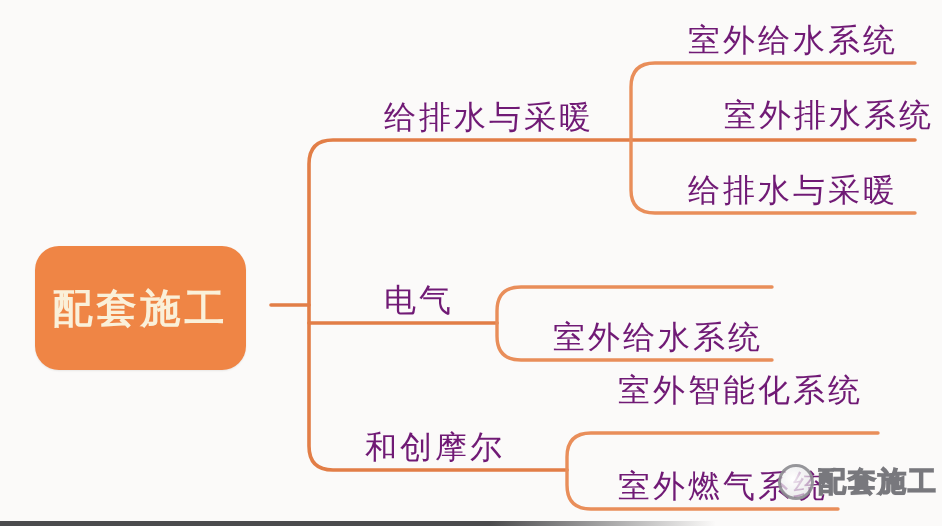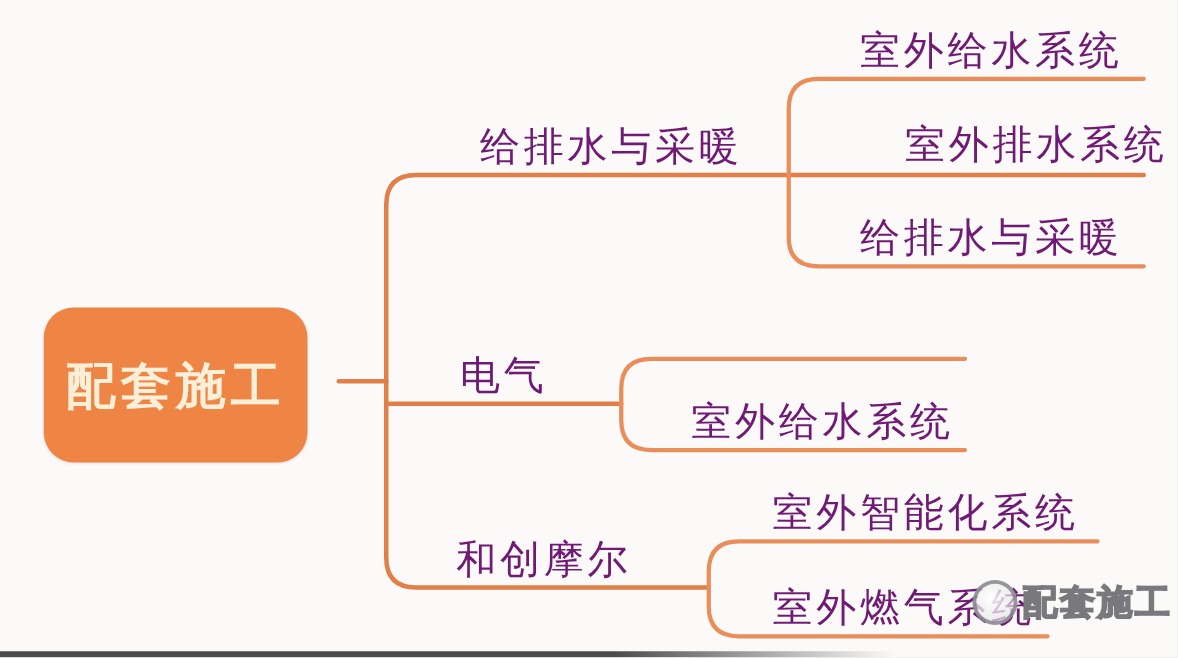--- a/index.html
+++ b/index.html
@@ -28,29 +28,29 @@
     border-radius:24px;
     display:flex;align-items:center;justify-content:center;
     color:#faf0d9;
     font-size:40px;
     font-weight:bold;
     letter-spacing:4px;
     box-shadow:0 1px 2px rgba(0,0,0,0.08);
   }
   
   .b0{left:384px;top:99px;}
-  .b1{left:368px;top:282px;}
+  .b1{left:384px;top:282px;}
   .b2{left:365px;top:429px;}
   
   .b0c0{left:688px;top:22px;}
   .b0c1{left:724px;top:97px;}
   .b0c2{left:688px;top:172px;}
   .b1c0{left:553px;top:246px;}
   .b1c1{left:553px;top:319px;}
-  .b2c0{left:618px;top:392px;}
+  .b2c0{left:618px;top:372px;}
   .b2c1{left:618px;top:468px;}
   .bottom-bar{
     position:absolute;
     left:0;bottom:0;
     width:100%;height:5px;
     background:linear-gradient(to right,#4b4b4d 0%,#4b4b4d 52%,rgba(75,75,77,0) 76%);
   }
   .watermark{
     position:absolute;
     left:778px;top:463px;

